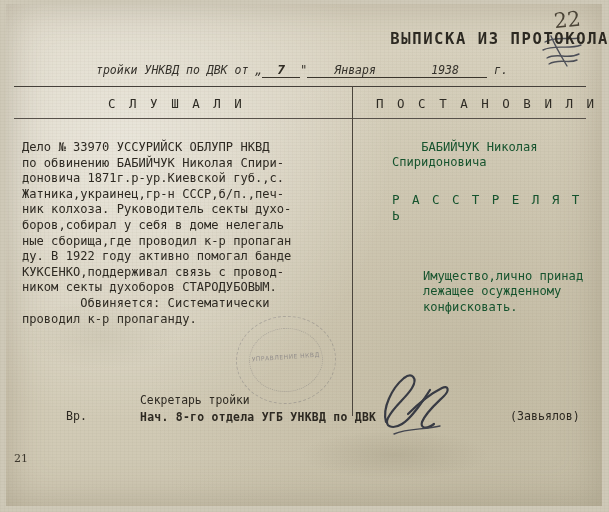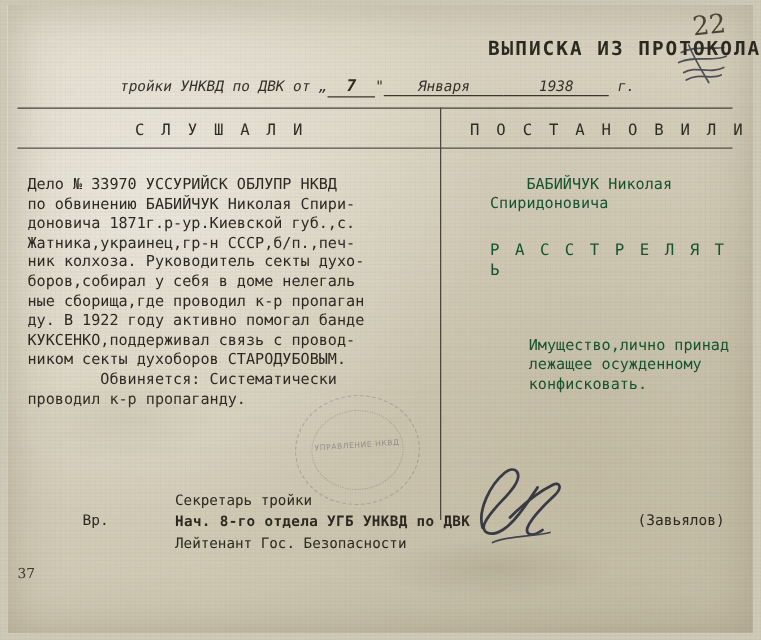--- a/index.html
+++ b/index.html
@@ -289,29 +289,28 @@
   </div>
 
   <div class="stamp">
     <div class="stamp-text">УПРАВЛЕНИЕ НКВД</div>
   </div>
 
   <div class="vr">Вр.</div>
   <div class="foot">
     <div>Секретарь тройки</div>
     <div class="ln2">Нач. 8-го отдела УГБ УНКВД по ДВК</div>
-    <div>Лейтенант Гос. Безопасности</div>
   </div>
   <div class="signee">(Завьялов)</div>
 
   <svg class="signature" viewBox="0 0 76 72">
     <path class="ink" d="M8 54 C4 40, 14 20, 26 10 C34 4, 40 10, 34 20 C28 30, 16 38, 10 50 C6 58, 14 62, 24 56 C34 50, 44 34, 52 22"></path>
     <path class="ink" d="M30 46 C40 36, 52 26, 64 20 C70 17, 72 22, 66 28 C60 34, 48 44, 44 54 C42 60, 48 62, 56 56"></path>
     <path class="ink-thin" d="M16 66 C30 60, 46 62, 62 58"></path>
   </svg>
 
-  <div class="corner-num">37</div>
+  <div class="corner-num">21</div>
 
   <div class="smudge" style="left:300px; top:430px; width:190px; height:50px; background:radial-gradient(ellipse at center, rgba(120,110,85,0.18), rgba(120,110,85,0) 70%);"></div>
   <div class="smudge" style="left:20px; top:300px; width:160px; height:70px; background:radial-gradient(ellipse at center, rgba(150,142,115,0.14), rgba(150,142,115,0) 70%);"></div>
 
   <div class="grain"></div>
 </div>
 
 </body></html>

